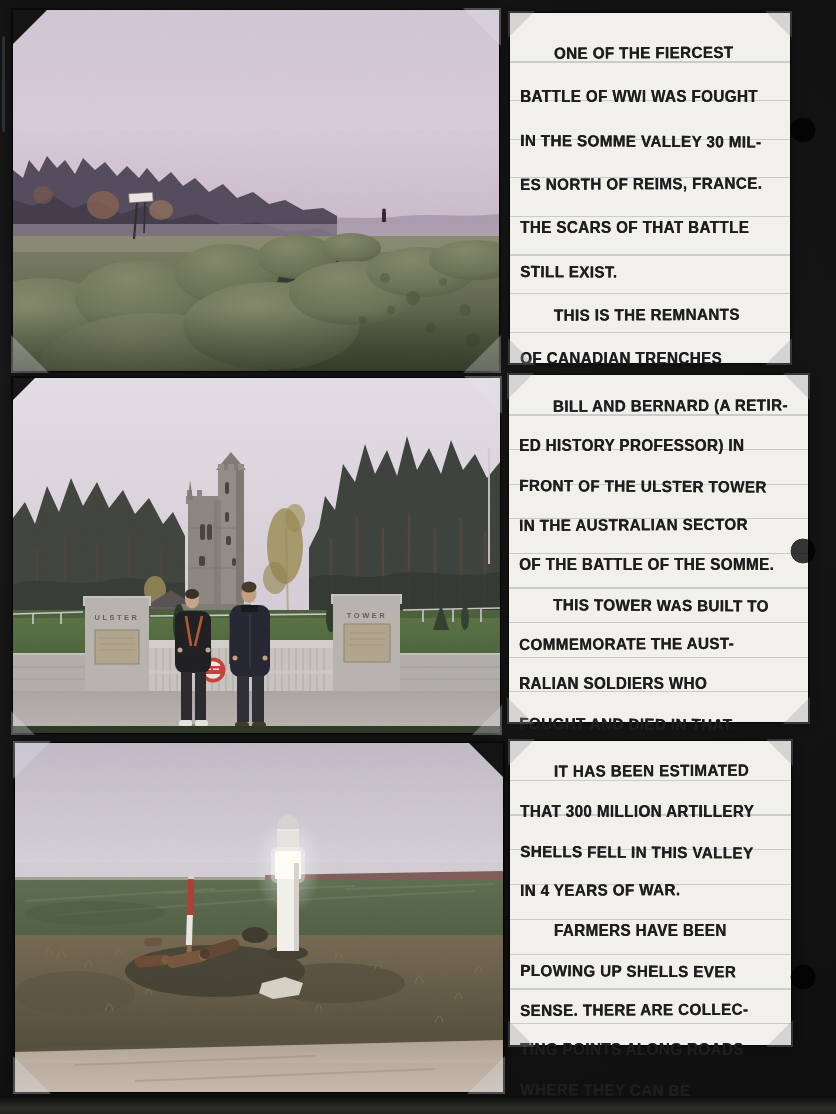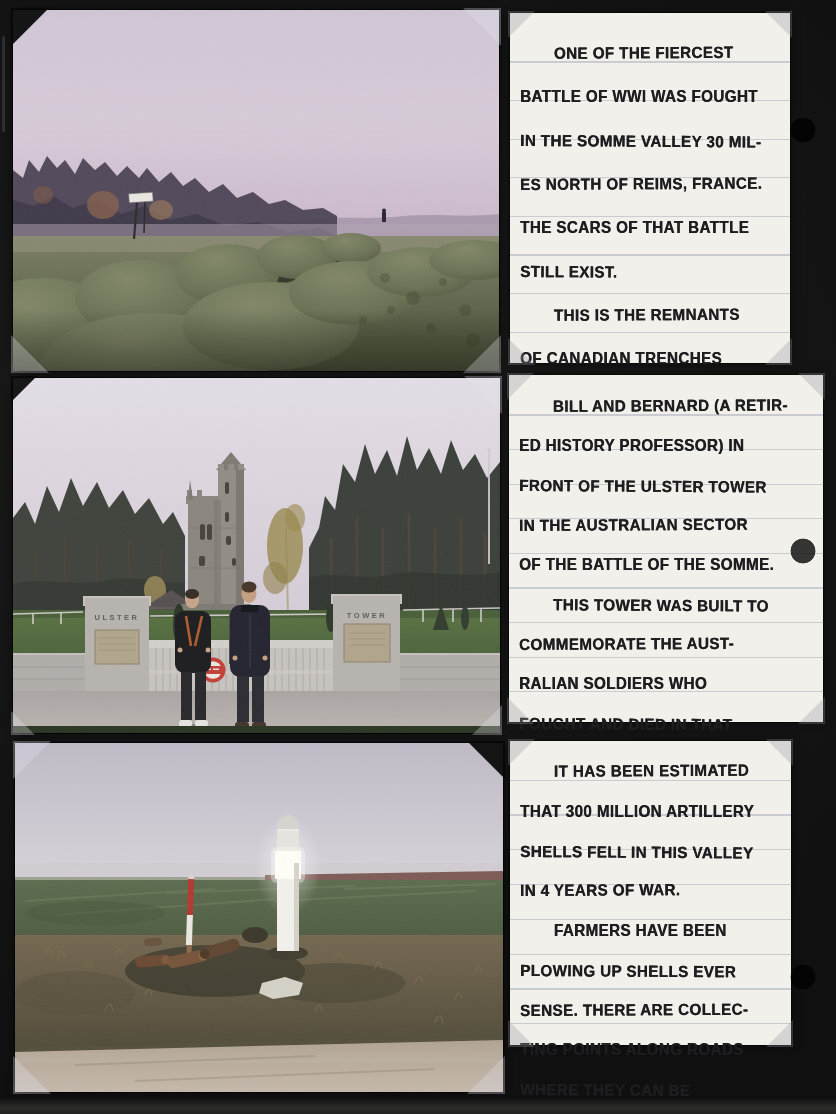--- a/index.html
+++ b/index.html
@@ -8,21 +8,21 @@
     background-image:radial-gradient(900px 700px at 32% 38%, #1b1b1b 0%, #141414 60%, #101010 100%);
     font-family:"Liberation Sans", sans-serif;}
   .photo{position:absolute;box-shadow:0 0 0 1px rgba(0,0,0,.55), 0 0 10px rgba(0,0,0,.6);border-radius:9px;}
   .photo svg{display:block;width:100%;height:100%;}
   #photo1{left:13px;top:10px;width:486px;height:361px;}
   #photo2{left:13px;top:378px;width:487px;height:355px;}
   #photo3{left:15px;top:743px;width:488px;height:349px;}
 
   .card{position:absolute;background:#f2f0ea;box-shadow:0 0 0 1px rgba(0,0,0,.4), 0 0 8px rgba(0,0,0,.5);}
   #card1{left:510px;top:13px;width:280px;height:350px;--lh:38.6px;--pt:11px;}
-  #card2{left:509px;top:375px;width:299px;height:347px;padding-left:15px;--lh:34.6px;--pt:6px;}
+  #card2{left:509px;top:375px;width:299px;height:347px;--lh:34.6px;--pt:6px;}
   #card3{left:510px;top:741px;width:281px;height:304px;--lh:34.8px;--pt:5px;}
   .rules{position:absolute;left:0;right:0;bottom:0;top:var(--pt);
     background:repeating-linear-gradient(to bottom,
       transparent 0, transparent calc(var(--lh) - 1.2px),
       #c3c5cd calc(var(--lh) - 1.2px), #c3c5cd var(--lh));opacity:.85;}
   .lines{position:absolute;left:10px;right:2px;top:var(--pt);
     font-weight:700;font-size:16.2px;color:#1e1e20;letter-spacing:.4px;white-space:nowrap;}
   .line{height:var(--lh);display:flex;align-items:flex-end;padding-bottom:5px;
     transform-origin:left bottom;transform:scaleX(.94);
     text-shadow:.4px 0 0 #1e1e20;}

